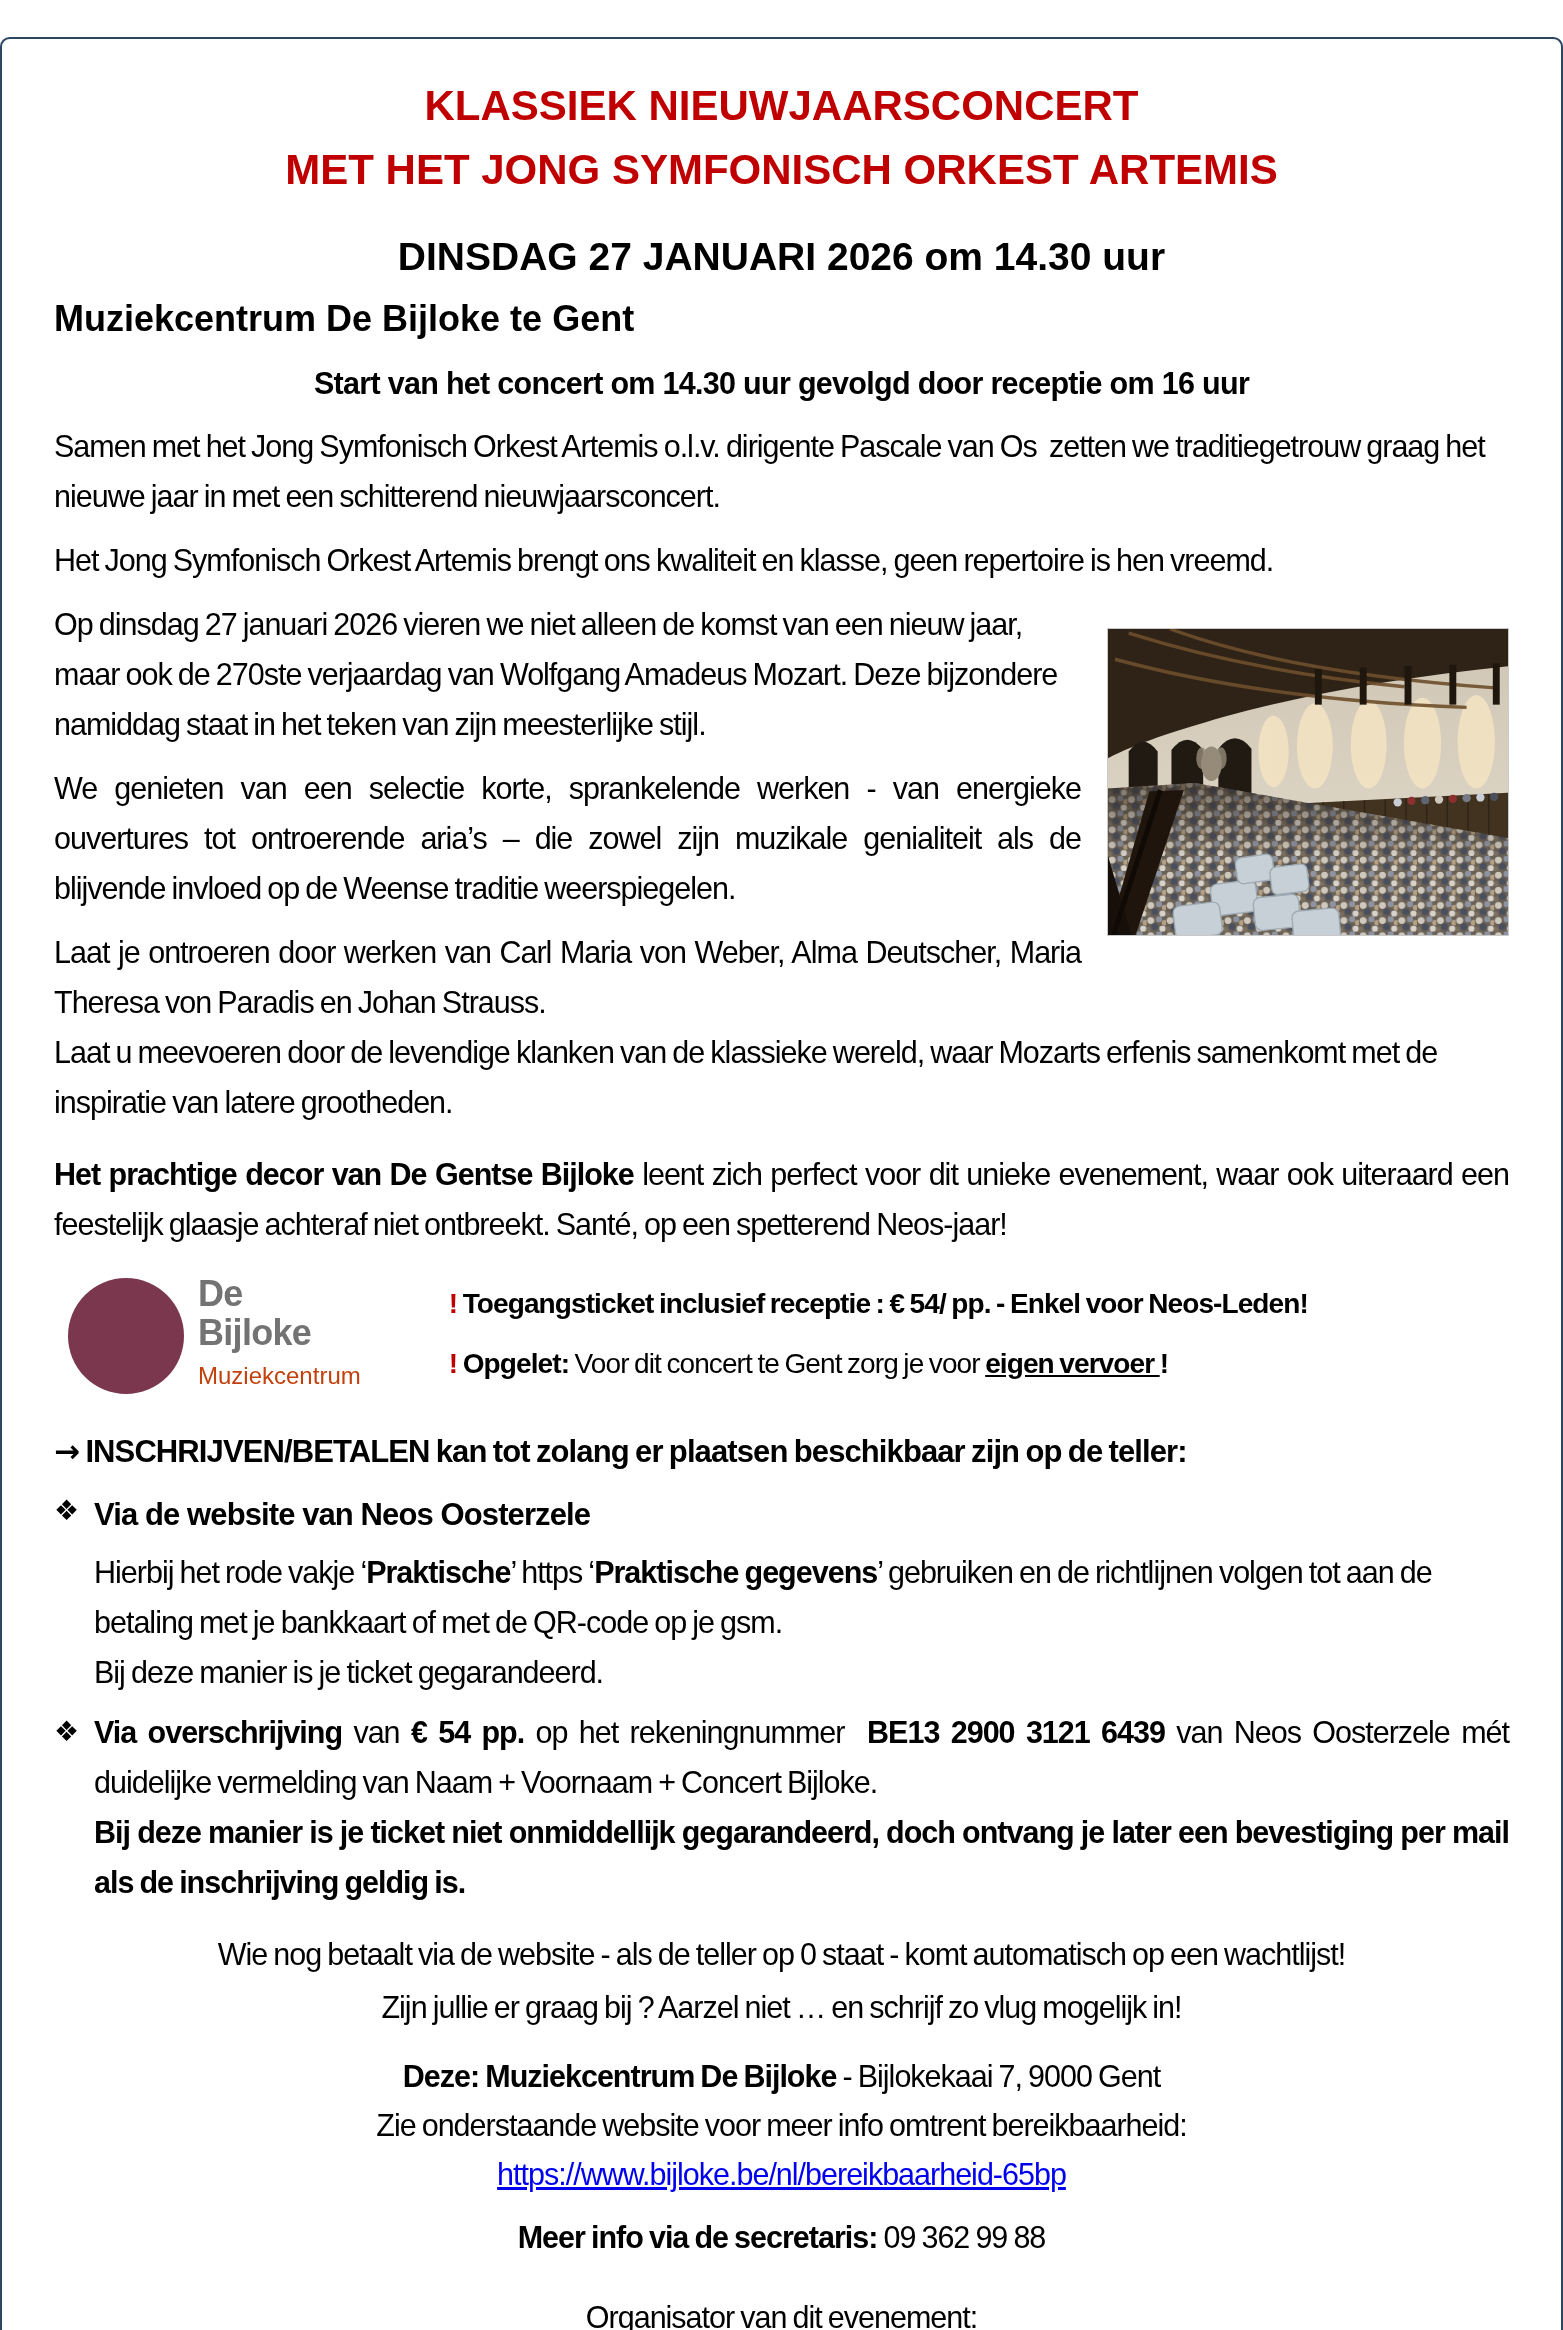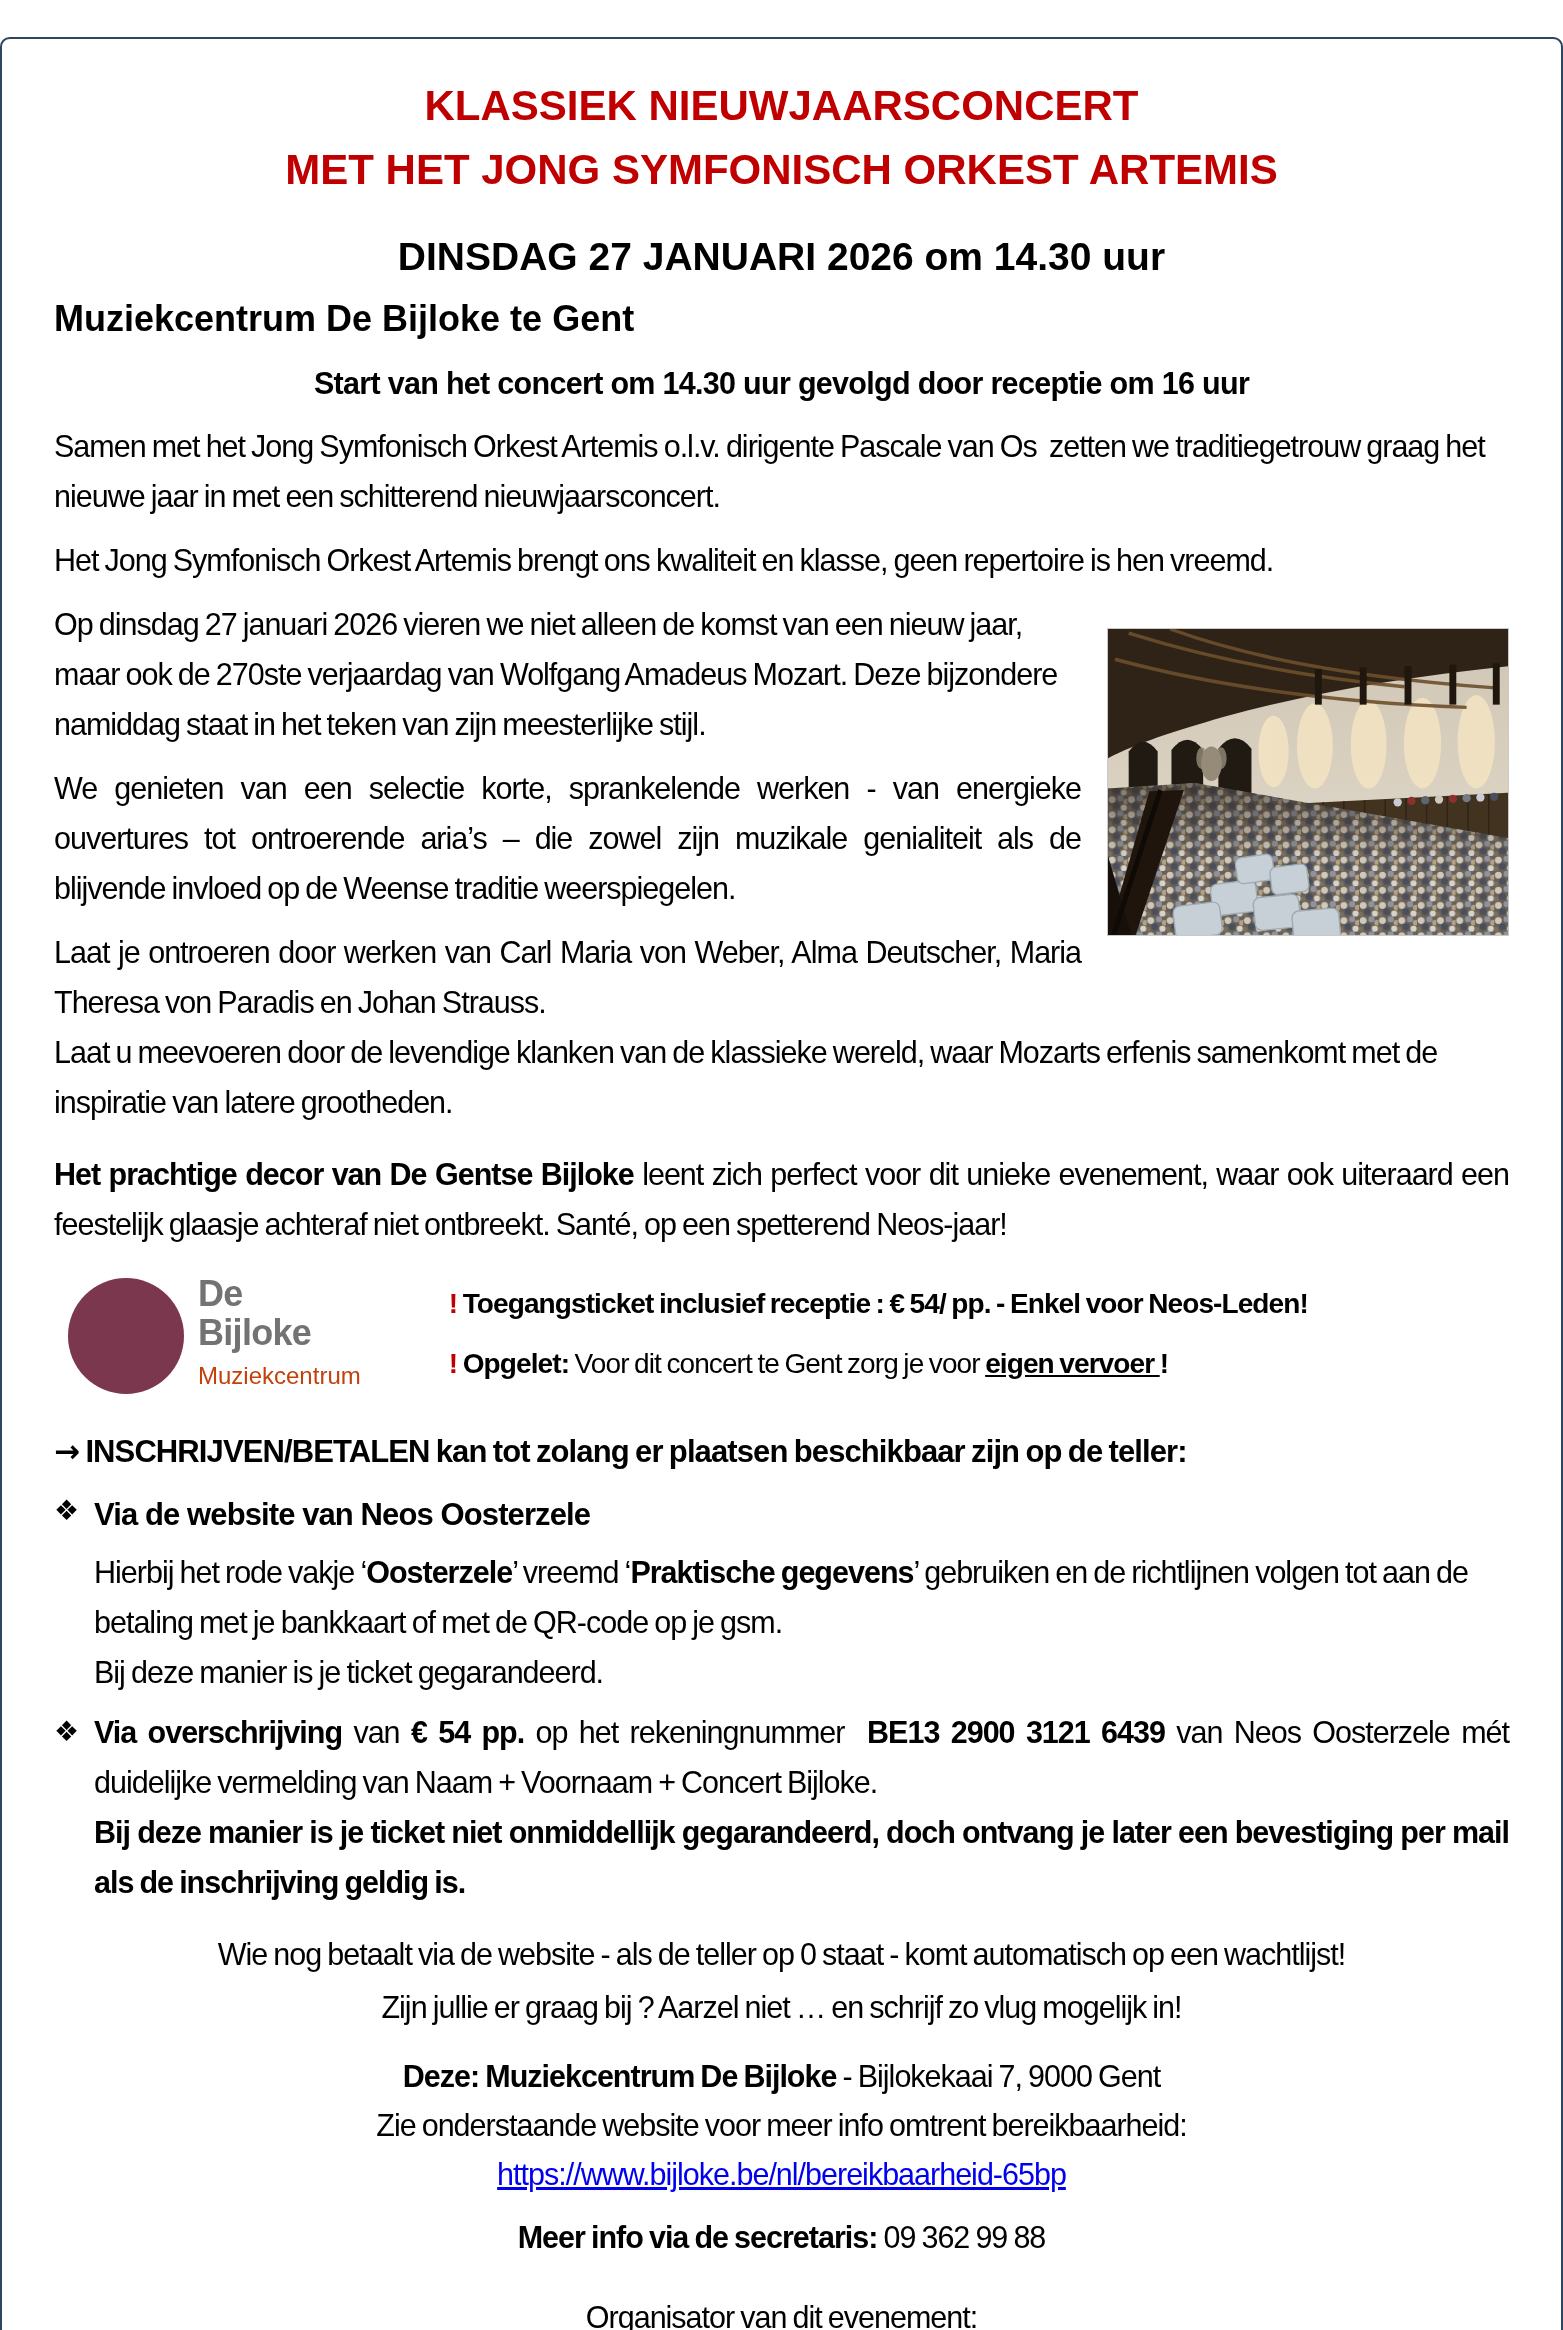--- a/index.html
+++ b/index.html
@@ -241,21 +241,21 @@
     </div>
   </div>
 
   <div class="register-heading"><span class="arrow-glyph">→</span> <span>INSCHRIJVEN/BETALEN kan tot zolang er plaatsen beschikbaar zijn op de teller:</span></div>
 
   <div class="bullet-line">
     <span class="bullet-glyph">❖</span>
     <span class="method-title">Via de website van Neos Oosterzele</span>
   </div>
   <div class="body-text indent">
-    <p class="bp-tight"><span>Hierbij het rode vakje ‘</span><span class="b">Oosterzele</span><span>’ vreemd ‘</span><span class="b">Praktische gegevens</span><span>’ gebruiken en de richtlijnen volgen tot aan de betaling met je bankkaart of met de QR-code op je gsm.</span></p>
+    <p class="bp-tight"><span>Hierbij het rode vakje ‘</span><span class="b">Praktische</span><span>’ https ‘</span><span class="b">Praktische gegevens</span><span>’ gebruiken en de richtlijnen volgen tot aan de betaling met je bankkaart of met de QR-code op je gsm.</span></p>
     <p class="method-par">Bij deze manier is je ticket gegarandeerd.</p>
   </div>
 
   <div class="bullet-line body-text j" style="margin-bottom:0;">
     <span class="bullet-glyph">❖</span>
     <span class="b">Via overschrijving</span><span> van </span><span class="b">€ 54 pp.</span><span> op het rekeningnummer&nbsp; </span><span class="b">BE13 2900 3121 6439</span><span> van Neos Oosterzele mét duidelijke vermelding van Naam + Voornaam + Concert Bijloke.</span>
   </div>
   <div class="body-text indent j" style="margin-bottom:19.4px;">
     <span class="b">Bij deze manier is je ticket niet onmiddellijk gegarandeerd, doch ontvang je later een bevestiging per mail als de inschrijving geldig is.</span>
   </div>

